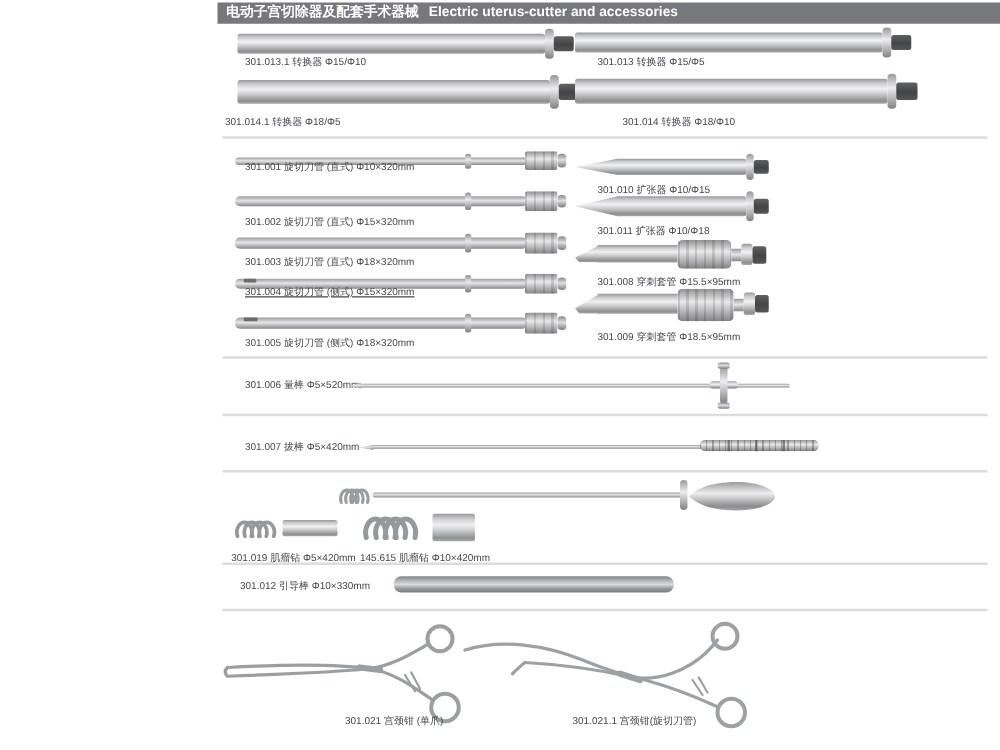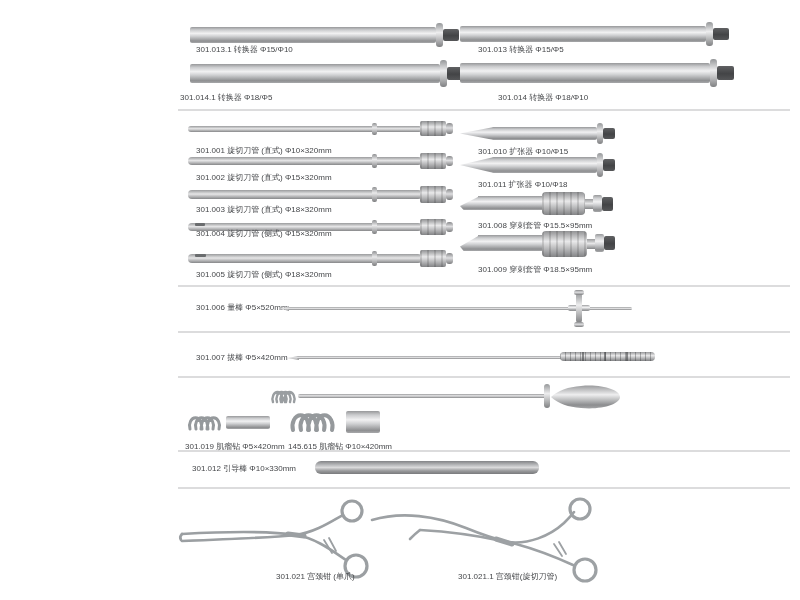--- a/index.html
+++ b/index.html
@@ -23,20 +23,24 @@
   .knurl{position:absolute;border-radius:4px;background-image:repeating-linear-gradient(90deg,rgba(40,42,44,.32) 0 1px,rgba(255,255,255,0) 1px 5px),linear-gradient(180deg,#97989a,#e8e8e9 40%,#808183);}
   .ring-div{position:absolute;background:rgba(62,64,66,.55);}
   .guide{position:absolute;border-radius:6px;background:linear-gradient(180deg,#828386,#bcbdbf 32%,#dadadb 50%,#98999b 76%,#797a7c);}
   svg{position:absolute;overflow:visible;}
 </style>
 </head>
 <body>
 
 <div id="page">
 
+  <div class="hdr" style="background:#77787b;">
+    <span>电动子宫切除器及配套手术器械</span>
+    <span style="margin-left:5px;">Electric uterus-cutter and accessories</span>
+  </div>
 
   <div class="hr" style="top:109px;"></div>
   <div class="hr" style="top:285px;"></div>
   <div class="hr" style="top:331px;"></div>
   <div class="hr" style="top:376px;"></div>
   <div class="hr" style="top:450px;"></div>
   <div class="hr" style="top:487px;"></div>
 
   <div>
     <div class="metal" style="left:190px;top:27px;width:246px;height:16px;border-radius:2px;"></div>
@@ -65,21 +69,21 @@
     <div class="cap" style="left:717px;top:66px;width:17px;height:14px;"></div>
   </div>
   <div class="lbl" style="left:498px;top:92px;">301.014 转换器 Φ18/Φ10</div>
 
   <div>
     <div class="rod" style="left:188px;top:126px;width:234px;height:6px;border-radius:3px;"></div>
     <div class="collar" style="left:372px;top:123px;height:12px;"></div>
     <div class="conn" style="left:420px;top:121px;width:26px;height:15px;"></div>
     <div class="knob" style="left:446px;top:123px;width:7px;height:11px;"></div>
   </div>
-  <div class="lbl" style="left:196px;top:145px;">301.001 旋切刀管 (直式) Φ10×320mm</div>
+  <div class="lbl" style="left:196px;top:128px;">301.001 旋切刀管 (直式) Φ10×320mm</div>
 
   <div>
     <div class="rod" style="left:188px;top:157px;width:234px;height:8px;border-radius:4px;"></div>
     <div class="collar" style="left:372px;top:154px;height:14px;"></div>
     <div class="conn" style="left:420px;top:153px;width:26px;height:16px;"></div>
     <div class="knob" style="left:446px;top:156px;width:7px;height:10px;"></div>
   </div>
   <div class="lbl" style="left:196px;top:172px;">301.002 旋切刀管 (直式) Φ15×320mm</div>
 
   <div>
@@ -90,21 +94,21 @@
   </div>
   <div class="lbl" style="left:196px;top:204px;">301.003 旋切刀管 (直式) Φ18×320mm</div>
 
   <div>
     <div class="rod" style="left:188px;top:223px;width:234px;height:8px;border-radius:4px;"></div>
     <div class="notch" style="left:195px;top:223px;width:10px;height:3px;"></div>
     <div class="collar" style="left:372px;top:220px;height:14px;"></div>
     <div class="conn" style="left:420px;top:219px;width:26px;height:16px;"></div>
     <div class="knob" style="left:446px;top:222px;width:7px;height:10px;"></div>
   </div>
-  <div class="lbl" style="left:196px;top:228px;">301.004 旋切刀管 (侧式) Φ15×320mm</div>
+  <div class="lbl" style="left:196px;top:228px;text-decoration:underline;">301.004 旋切刀管 (侧式) Φ15×320mm</div>
 
   <div>
     <div class="rod" style="left:188px;top:254px;width:234px;height:9px;border-radius:4px;"></div>
     <div class="notch" style="left:195px;top:254px;width:11px;height:3px;"></div>
     <div class="collar" style="left:372px;top:251px;height:15px;"></div>
     <div class="conn" style="left:420px;top:250px;width:26px;height:17px;"></div>
     <div class="knob" style="left:446px;top:253px;width:7px;height:11px;"></div>
   </div>
   <div class="lbl" style="left:196px;top:269px;">301.005 旋切刀管 (侧式) Φ18×320mm</div>
 

